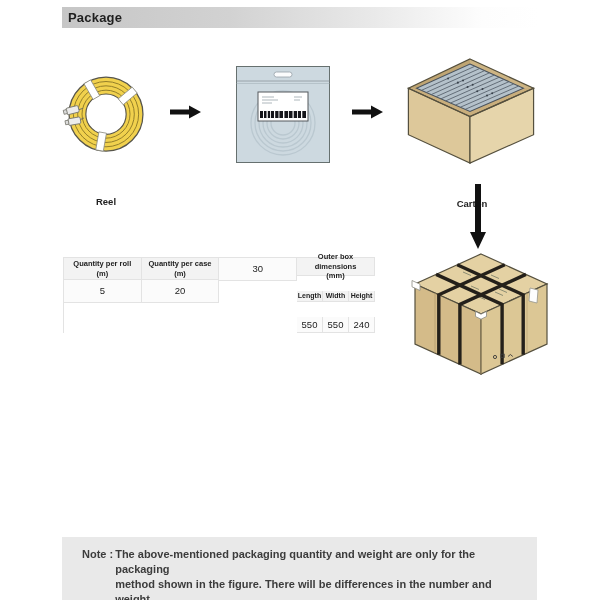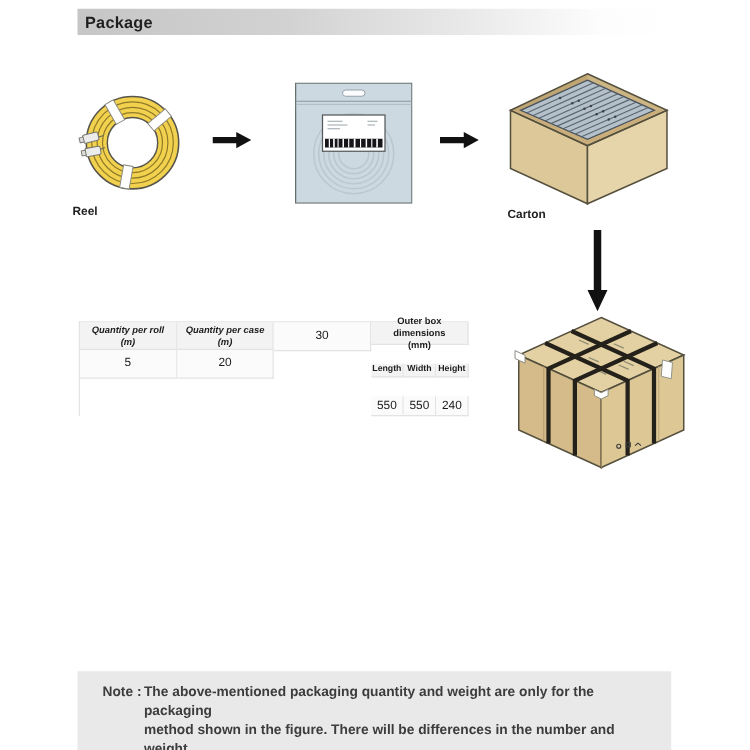--- a/index.html
+++ b/index.html
@@ -11,38 +11,38 @@
   .header-bar {
     position:absolute; left:62px; top:7px; width:478px; height:21px;
     background:linear-gradient(to right,#c6c6c6 0%,#d2d2d2 35%,#e9e9e9 65%,#fdfdfd 88%,#ffffff 100%);
     display:flex; align-items:center;
   }
   .header-title { font-size:13px; font-weight:bold; color:#1f1f1f; padding-left:6px; letter-spacing:0.2px; }
 
   
   .graphic { position:absolute; }
   .flow-label {
-    position:absolute; font-size:9.5px; font-weight:600; color:#222;
+    position:absolute; text-align:center; font-size:9.5px; font-weight:600; color:#222;margin-top:32px;
   }
 
   
   .pkg-table {
     position:absolute; left:63px; top:257px; width:312px;
     border-top:1px solid #e3e3e3; border-left:1px solid #e3e3e3;
     display:flex; font-size:7.5px; color:#1c1c1c;
   }
   .cell {
     border-right:1px solid #e3e3e3; border-bottom:1px solid #e3e3e3;
     display:flex; flex-direction:column; align-items:center; justify-content:center;
     text-align:center; line-height:1.25;
   }
   .hcell { background:#f3f3f3; font-weight:bold; }
   .vcell { background:#fbfbfb; font-size:9.5px; font-weight:400; }
   .colgrp { display:flex; flex-direction:column; width:78px; }
-  .colgrp .hcell { height:22px;font-style:italic; }
+  .colgrp .hcell { height:22px; }
   .colgrp .vcell { height:23px; }
   .dims { width:78px; display:flex; flex-direction:column;gap:15px; }
   .dims-label { height:18px; }
   .dims-row { display:flex; }
   .dims-row .cell { width:26px; }
   .dims-sub { height:11px; font-size:7px; }
   .dims-val { height:16px; }
 
   
   .note-box {

